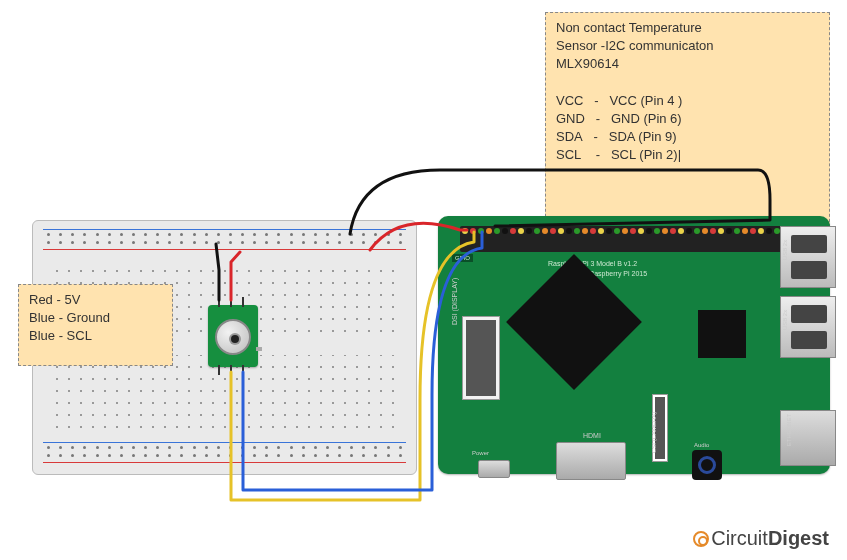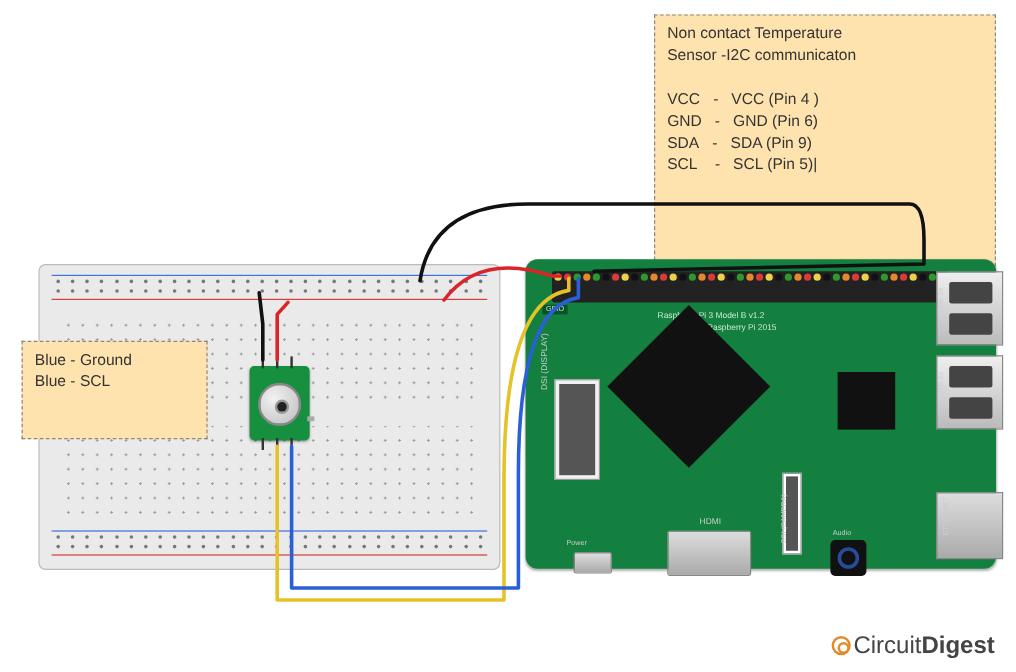--- a/index.html
+++ b/index.html
@@ -75,25 +75,26 @@
 .watermark .ring::after{content:"";position:absolute;left:3px;top:3px;width:6px;height:6px;border:2px solid #e58a2a;border-radius:50%}
 </style>
 </head>
 <body>
 
 <div class="canvas">
 
   <div class="note note-right">
     <div>Non contact Temperature</div>
     <div>Sensor -I2C communicaton</div>
+    <div>MLX90614</div>
     <br>
     <div><span>VCC</span>&nbsp;&nbsp;&nbsp;-&nbsp;&nbsp;&nbsp;<span>VCC (Pin 4 )</span></div>
     <div><span>GND</span>&nbsp;&nbsp;&nbsp;-&nbsp;&nbsp;&nbsp;<span>GND (Pin 6)</span></div>
     <div><span>SDA</span>&nbsp;&nbsp;&nbsp;-&nbsp;&nbsp;&nbsp;<span>SDA (Pin 9)</span></div>
-    <div><span>SCL</span>&nbsp;&nbsp;&nbsp;&nbsp;-&nbsp;&nbsp;&nbsp;<span>SCL (Pin 5)|</span></div>
+    <div><span>SCL</span>&nbsp;&nbsp;&nbsp;&nbsp;-&nbsp;&nbsp;&nbsp;<span>SCL (Pin 2)|</span></div>
   </div>
 
   <div class="breadboard">
     <div class="bb-rails tr">
       <div class="rail-line blue" style="top:2px"></div>
       <div class="dots" style="top:6px" id="d1">
           <span></span>
           <span></span>
           <span></span>
           <span></span>
@@ -224,20 +225,21 @@
           <span></span>
           <span></span>
           <span></span>
           <span></span>
         </div>
       <div class="rail-line red" style="top:22px"></div>
     </div>
   </div>
 
   <div class="note note-left">
+    <div>Red - 5V</div>
     <div>Blue - Ground</div>
     <div>Blue - SCL</div>
   </div>
 
   <div class="sensor">
     <div class="sensor-pin" style="left:10px;top:-8px"></div>
     <div class="sensor-pin" style="left:22px;top:-8px"></div>
     <div class="sensor-pin" style="left:34px;top:-8px"></div>
     <div class="sensor-pin" style="left:10px;bottom:-8px"></div>
     <div class="sensor-pin" style="left:22px;bottom:-8px"></div>

